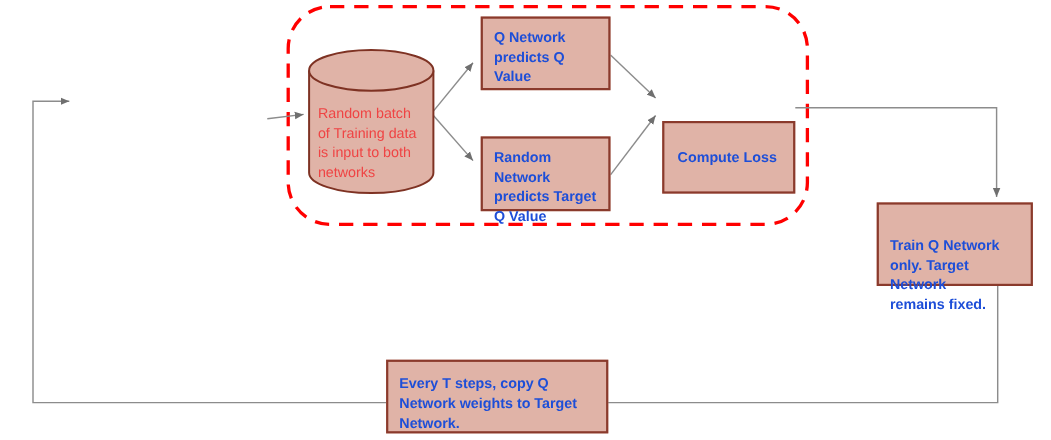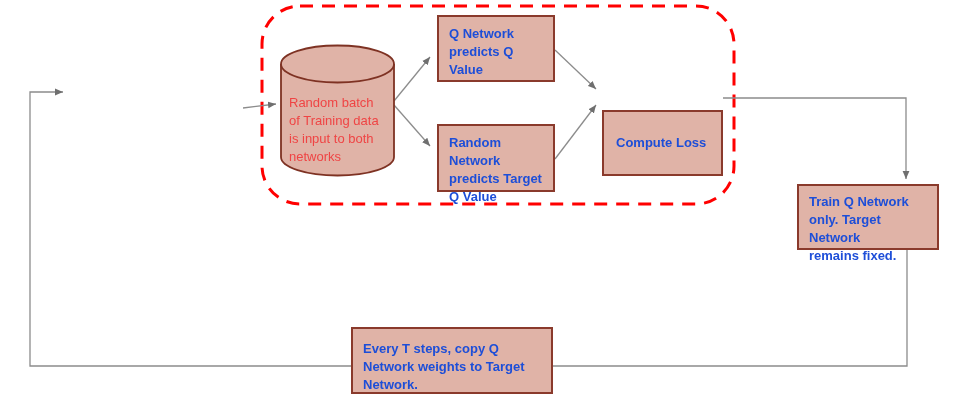--- a/index.html
+++ b/index.html
@@ -25,21 +25,21 @@
   }
   .node.center-v{
     display:flex;align-items:center;
     padding:0 0 0 12px;
     white-space:nowrap;
   }
   #node-experience{left:67px;top:58px;width:176px;height:96px;}
   #node-qnet{left:437px;top:15px;width:118px;height:67px;}
   #node-target{left:437px;top:124px;width:118px;height:68px;}
   #node-loss{left:602px;top:62px;width:121px;height:66px;margin-top:48px;}
-  #node-train{left:797px;top:184px;width:142px;height:66px;padding-top:7px;}
+  #node-train{left:797px;top:184px;width:142px;height:76px;padding-top:28px;}
   #node-copy{left:351px;top:327px;width:202px;height:67px;padding-top:11px;}
   #cylinder-label{
     position:absolute;left:289px;top:94px;width:106px;
     color:#ef4444;font-size:13px;line-height:18px;white-space:pre-line;
   }
   #loop-note{
     position:absolute;left:78px;top:348px;width:140px;
     color:#43362d;font-size:10.5px;line-height:14.5px;white-space:pre-line;
   }
 </style>

